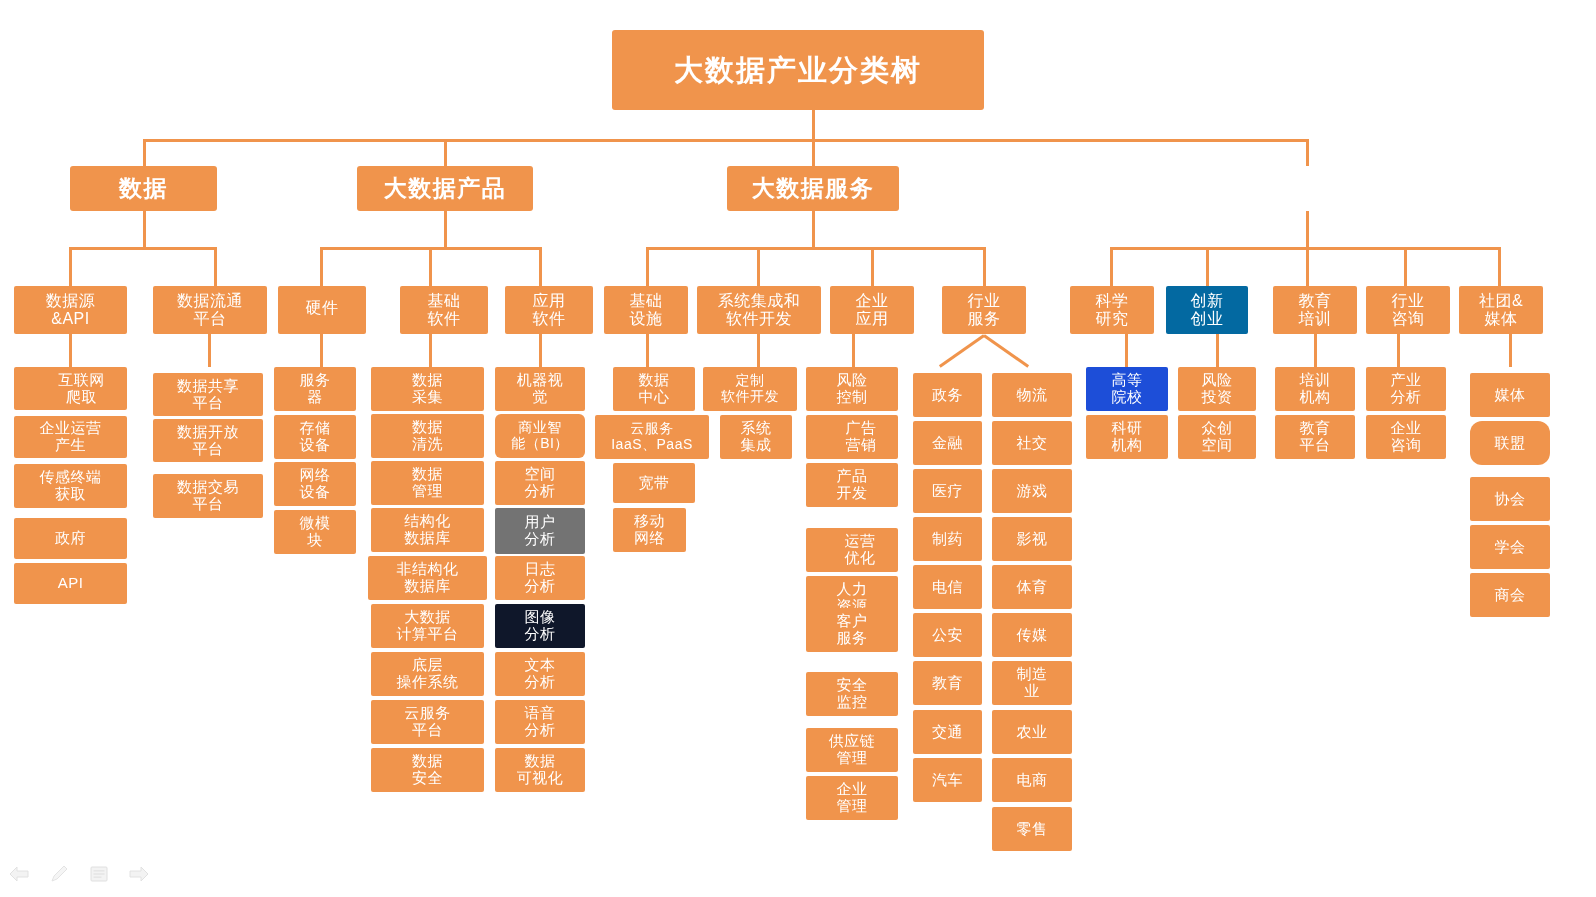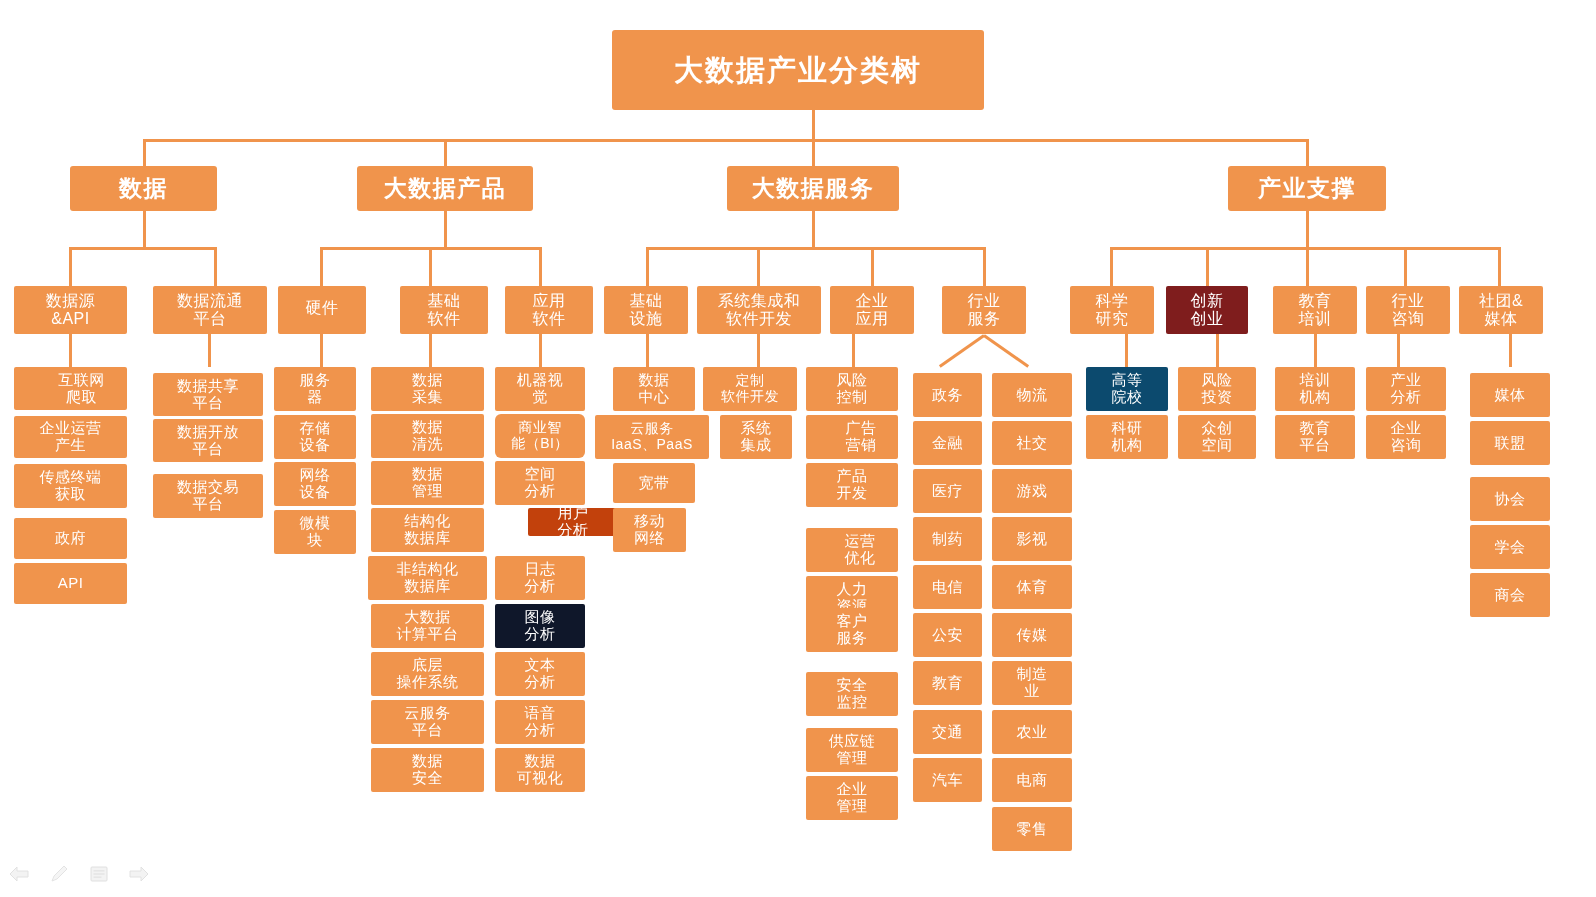--- a/index.html
+++ b/index.html
@@ -170,21 +170,21 @@
 平台</div>
   <div class="node leaf" style="left: 371px; top: 748px; width: 113px; height: 44px; background-color: rgb(240, 148, 76); color: rgb(255, 255, 255);">数据
 安全</div>
 
   <div class="node leaf" style="left: 495px; top: 367px; width: 90px; height: 44px; background-color: rgb(240, 148, 76); color: rgb(255, 255, 255);">机器视
 觉</div>
   <div class="node leaf sm" style="left: 495px; top: 414px; width: 90px; height: 44px; background-color: rgb(240, 148, 76); color: rgb(255, 255, 255); border-radius: 6px;">商业智
 能（BI）</div>
   <div class="node leaf" style="left: 495px; top: 461px; width: 90px; height: 44px; background-color: rgb(240, 148, 76); color: rgb(255, 255, 255);">空间
 分析</div>
-  <div class="node leaf" style="left: 495px; top: 508px; width: 90px; height: 28px; background-color: #c2410c; color: rgb(255, 255, 255); margin-left: 33px;">用户
+  <div class="node leaf" style="left: 495px; top: 508px; width: 90px; height: 46px; background-color: #737373; color: rgb(255, 255, 255);">用户
 分析</div>
   <div class="node leaf" style="left: 495px; top: 556px; width: 90px; height: 44px; background-color: rgb(240, 148, 76); color: rgb(255, 255, 255);">日志
 分析</div>
   <div class="node leaf" style="left: 495px; top: 604px; width: 90px; height: 44px; background-color: #0f172a; color: rgb(255, 255, 255);">图像
 分析</div>
   <div class="node leaf" style="left: 495px; top: 652px; width: 90px; height: 44px; background-color: rgb(240, 148, 76); color: rgb(255, 255, 255);">文本
 分析</div>
   <div class="node leaf" style="left: 495px; top: 700px; width: 90px; height: 44px; background-color: rgb(240, 148, 76); color: rgb(255, 255, 255);">语音
 分析</div>
   <div class="node leaf" style="left: 495px; top: 748px; width: 90px; height: 44px; background-color: rgb(240, 148, 76); color: rgb(255, 255, 255);">数据
@@ -261,68 +261,67 @@
   <div class="node leaf" style="left: 992px; top: 469px; width: 80px; height: 44px; background-color: rgb(240, 148, 76); color: rgb(255, 255, 255);">游戏</div>
   <div class="node leaf" style="left: 992px; top: 517px; width: 80px; height: 44px; background-color: rgb(240, 148, 76); color: rgb(255, 255, 255);">影视</div>
   <div class="node leaf" style="left: 992px; top: 565px; width: 80px; height: 44px; background-color: rgb(240, 148, 76); color: rgb(255, 255, 255);">体育</div>
   <div class="node leaf" style="left: 992px; top: 613px; width: 80px; height: 44px; background-color: rgb(240, 148, 76); color: rgb(255, 255, 255);">传媒</div>
   <div class="node leaf" style="left: 992px; top: 661px; width: 80px; height: 44px; background-color: rgb(240, 148, 76); color: rgb(255, 255, 255);">制造
 业</div>
   <div class="node leaf" style="left: 992px; top: 710px; width: 80px; height: 44px; background-color: rgb(240, 148, 76); color: rgb(255, 255, 255);">农业</div>
   <div class="node leaf" style="left: 992px; top: 758px; width: 80px; height: 44px; background-color: rgb(240, 148, 76); color: rgb(255, 255, 255);">电商</div>
   <div class="node leaf" style="left: 992px; top: 807px; width: 80px; height: 44px; background-color: rgb(240, 148, 76); color: rgb(255, 255, 255);">零售</div>
 
-  <div class="node lvl1" style="left: 1228px; top: 166px; width: 158px; height: 45px; background-color: rgb(240, 148, 76); color: rgb(255, 255, 255);">产业支撑</div>
   <div class="conn v" style="left: 1306px; top: 211px; height: 38px; background-color: rgb(240, 148, 76);"></div>
   <div class="conn h" style="left: 1110px; top: 247px; width: 390px; background-color: rgb(240, 148, 76);"></div>
   <div class="conn v" style="left: 1110px; top: 247px; height: 39px; background-color: rgb(240, 148, 76);"></div>
   <div class="conn v" style="left: 1206px; top: 247px; height: 39px; background-color: rgb(240, 148, 76);"></div>
   <div class="conn v" style="left: 1306px; top: 247px; height: 39px; background-color: rgb(240, 148, 76);"></div>
   <div class="conn v" style="left: 1404px; top: 247px; height: 39px; background-color: rgb(240, 148, 76);"></div>
   <div class="conn v" style="left: 1498px; top: 247px; height: 39px; background-color: rgb(240, 148, 76);"></div>
 
   <div class="node lvl2" style="left: 1070px; top: 286px; width: 84px; height: 48px; background-color: rgb(240, 148, 76); color: rgb(255, 255, 255);">科学
 研究</div>
-  <div class="node lvl2" style="left: 1166px; top: 286px; width: 82px; height: 48px; background-color: #7f1d1d; color: rgb(255, 255, 255);">创新
+  <div class="node lvl2" style="left: 1166px; top: 286px; width: 82px; height: 48px; background-color: #0369a1; color: rgb(255, 255, 255);">创新
 创业</div>
   <div class="node lvl2" style="left: 1273px; top: 286px; width: 84px; height: 48px; background-color: rgb(240, 148, 76); color: rgb(255, 255, 255);">教育
 培训</div>
   <div class="node lvl2" style="left: 1366px; top: 286px; width: 84px; height: 48px; background-color: rgb(240, 148, 76); color: rgb(255, 255, 255);">行业
 咨询</div>
   <div class="node lvl2" style="left: 1459px; top: 286px; width: 84px; height: 48px; background-color: rgb(240, 148, 76); color: rgb(255, 255, 255);">社团&amp;
 媒体</div>
 
   <div class="conn v" style="left: 1125px; top: 334px; height: 33px; background-color: rgb(240, 148, 76);"></div>
   <div class="conn v" style="left: 1216px; top: 334px; height: 33px; background-color: rgb(240, 148, 76);"></div>
   <div class="conn v" style="left: 1314px; top: 334px; height: 33px; background-color: rgb(240, 148, 76);"></div>
   <div class="conn v" style="left: 1397px; top: 334px; height: 33px; background-color: rgb(240, 148, 76);"></div>
   <div class="conn v" style="left: 1509px; top: 334px; height: 33px; background-color: rgb(240, 148, 76);"></div>
 
-  <div class="node leaf" style="left: 1086px; top: 367px; width: 82px; height: 44px; background-color: #0c4a6e; color: rgb(255, 255, 255);">高等
+  <div class="node leaf" style="left: 1086px; top: 367px; width: 82px; height: 44px; background-color: #1d4ed8; color: rgb(255, 255, 255);">高等
 院校</div>
   <div class="node leaf" style="left: 1086px; top: 415px; width: 82px; height: 44px; background-color: rgb(240, 148, 76); color: rgb(255, 255, 255);">科研
 机构</div>
 
   <div class="node leaf" style="left: 1178px; top: 367px; width: 78px; height: 44px; background-color: rgb(240, 148, 76); color: rgb(255, 255, 255);">风险
 投资</div>
   <div class="node leaf" style="left: 1178px; top: 415px; width: 78px; height: 44px; background-color: rgb(240, 148, 76); color: rgb(255, 255, 255);">众创
 空间</div>
 
   <div class="node leaf" style="left: 1275px; top: 367px; width: 80px; height: 44px; background-color: rgb(240, 148, 76); color: rgb(255, 255, 255);">培训
 机构</div>
   <div class="node leaf" style="left: 1275px; top: 415px; width: 80px; height: 44px; background-color: rgb(240, 148, 76); color: rgb(255, 255, 255);">教育
 平台</div>
 
   <div class="node leaf" style="left: 1366px; top: 367px; width: 80px; height: 44px; background-color: rgb(240, 148, 76); color: rgb(255, 255, 255);">产业
 分析</div>
   <div class="node leaf" style="left: 1366px; top: 415px; width: 80px; height: 44px; background-color: rgb(240, 148, 76); color: rgb(255, 255, 255);">企业
 咨询</div>
 
   <div class="node leaf" style="left: 1470px; top: 373px; width: 80px; height: 44px; background-color: rgb(240, 148, 76); color: rgb(255, 255, 255);">媒体</div>
-  <div class="node leaf" style="left: 1470px; top: 421px; width: 80px; height: 44px; background-color: rgb(240, 148, 76); color: rgb(255, 255, 255);">联盟</div>
+  <div class="node leaf" style="left: 1470px; top: 421px; width: 80px; height: 44px; background-color: rgb(240, 148, 76); color: rgb(255, 255, 255); border-radius: 12px;">联盟</div>
   <div class="node leaf" style="left: 1470px; top: 477px; width: 80px; height: 44px; background-color: rgb(240, 148, 76); color: rgb(255, 255, 255);">协会</div>
   <div class="node leaf" style="left: 1470px; top: 525px; width: 80px; height: 44px; background-color: rgb(240, 148, 76); color: rgb(255, 255, 255);">学会</div>
   <div class="node leaf" style="left: 1470px; top: 573px; width: 80px; height: 44px; background-color: rgb(240, 148, 76); color: rgb(255, 255, 255);">商会</div>
 
   <div id="toolbar">
     <div class="tb" title="后退">
       <svg width="22" height="18" viewBox="0 0 22 18">
         <path d="M9 2 L2 9 L9 16 L9 12 L20 12 L20 6 L9 6 Z" fill="#F2F2F2" stroke="#DCDCDC" stroke-width="1"></path>
       </svg>
     </div>

